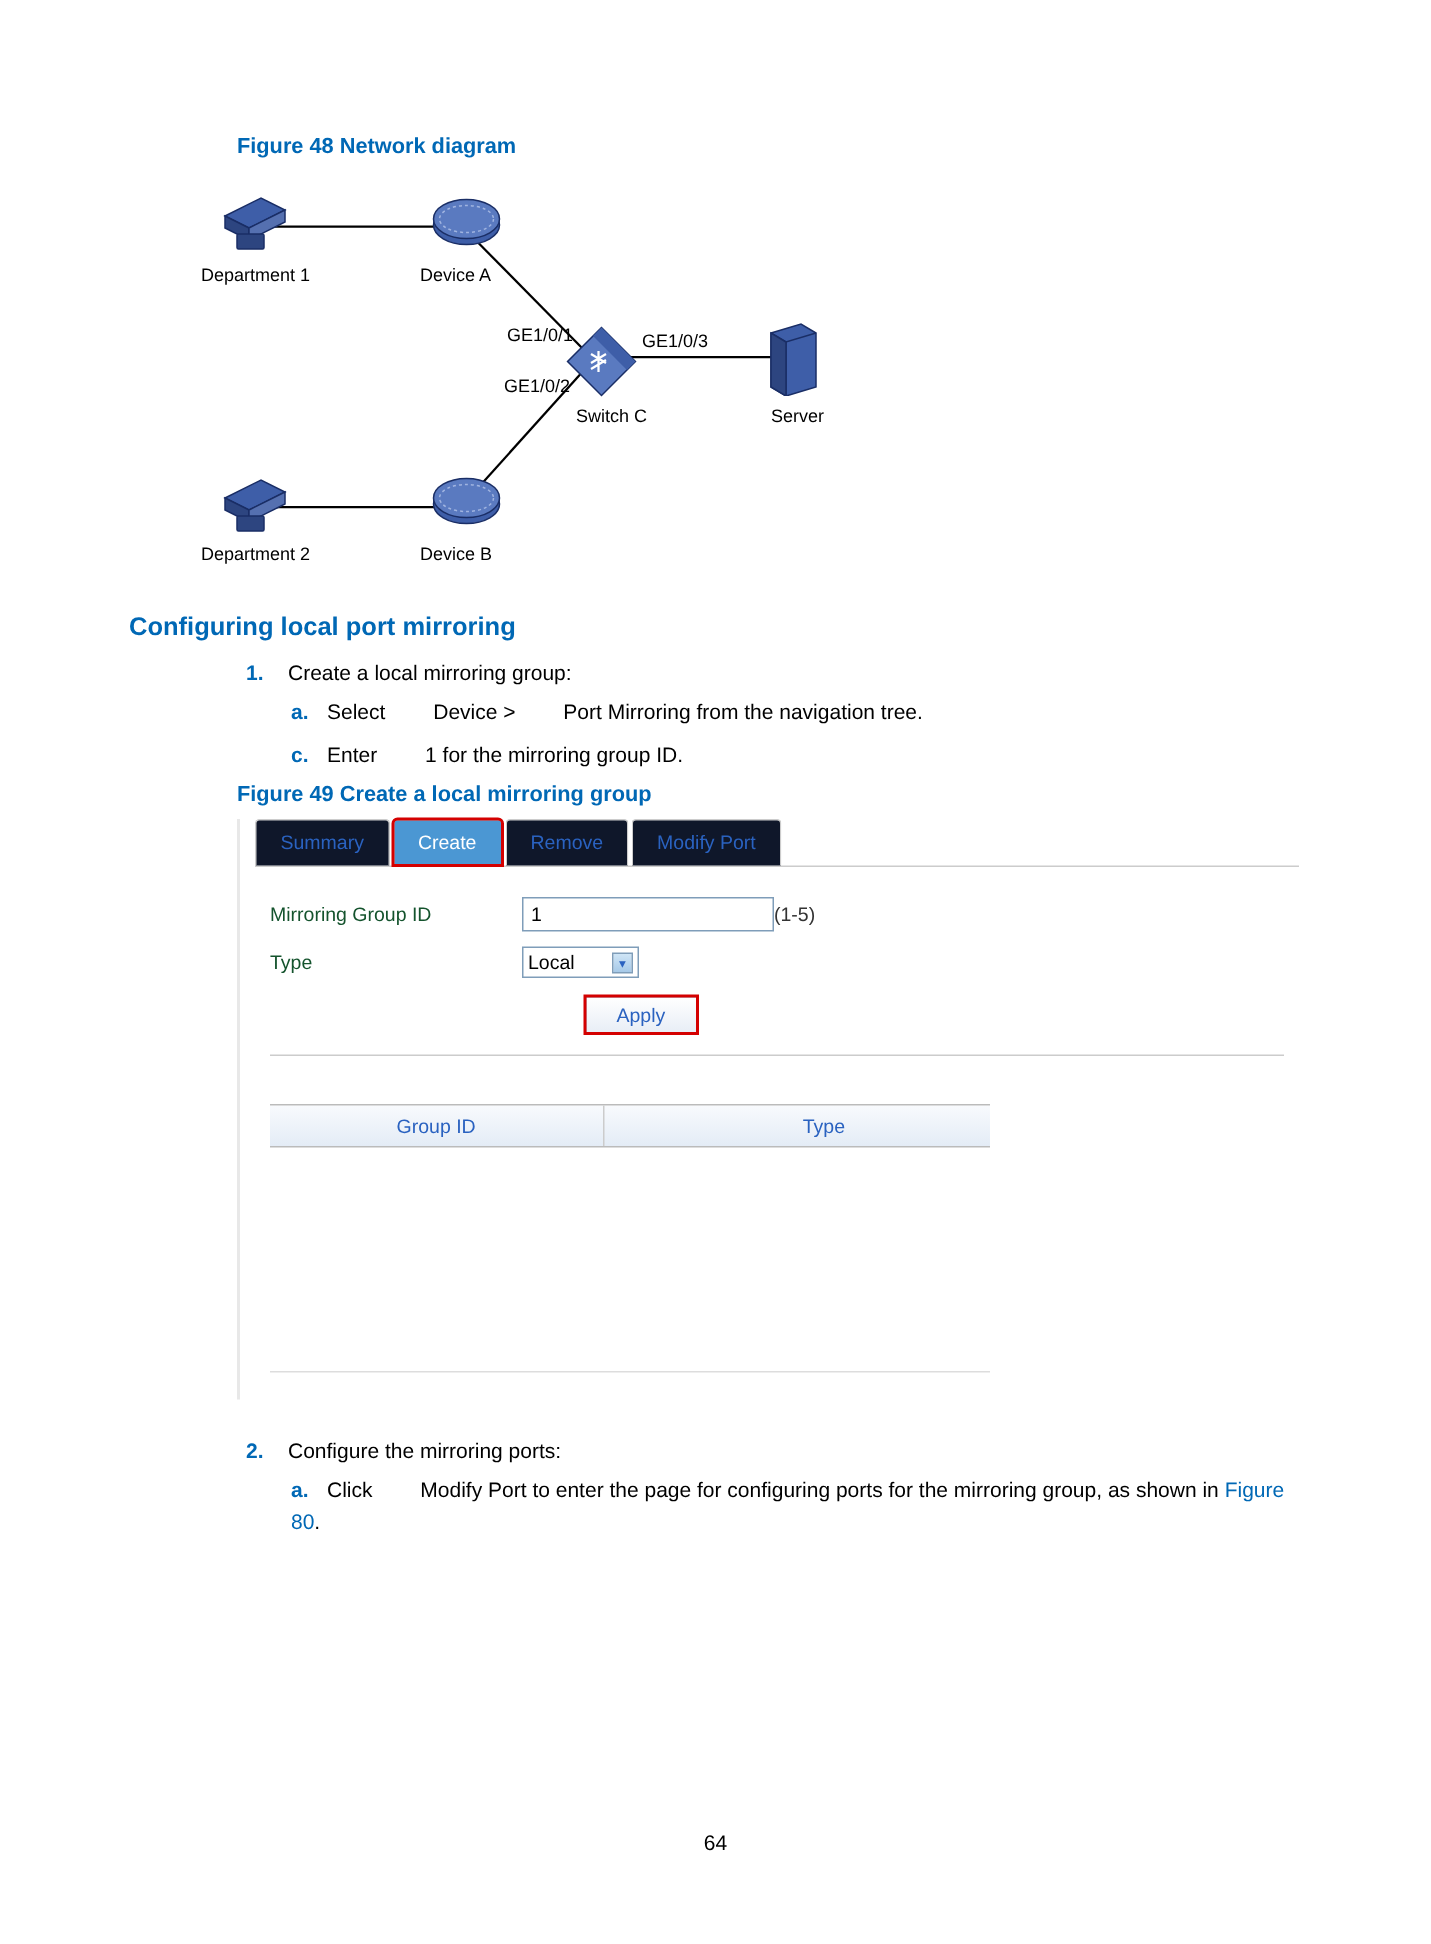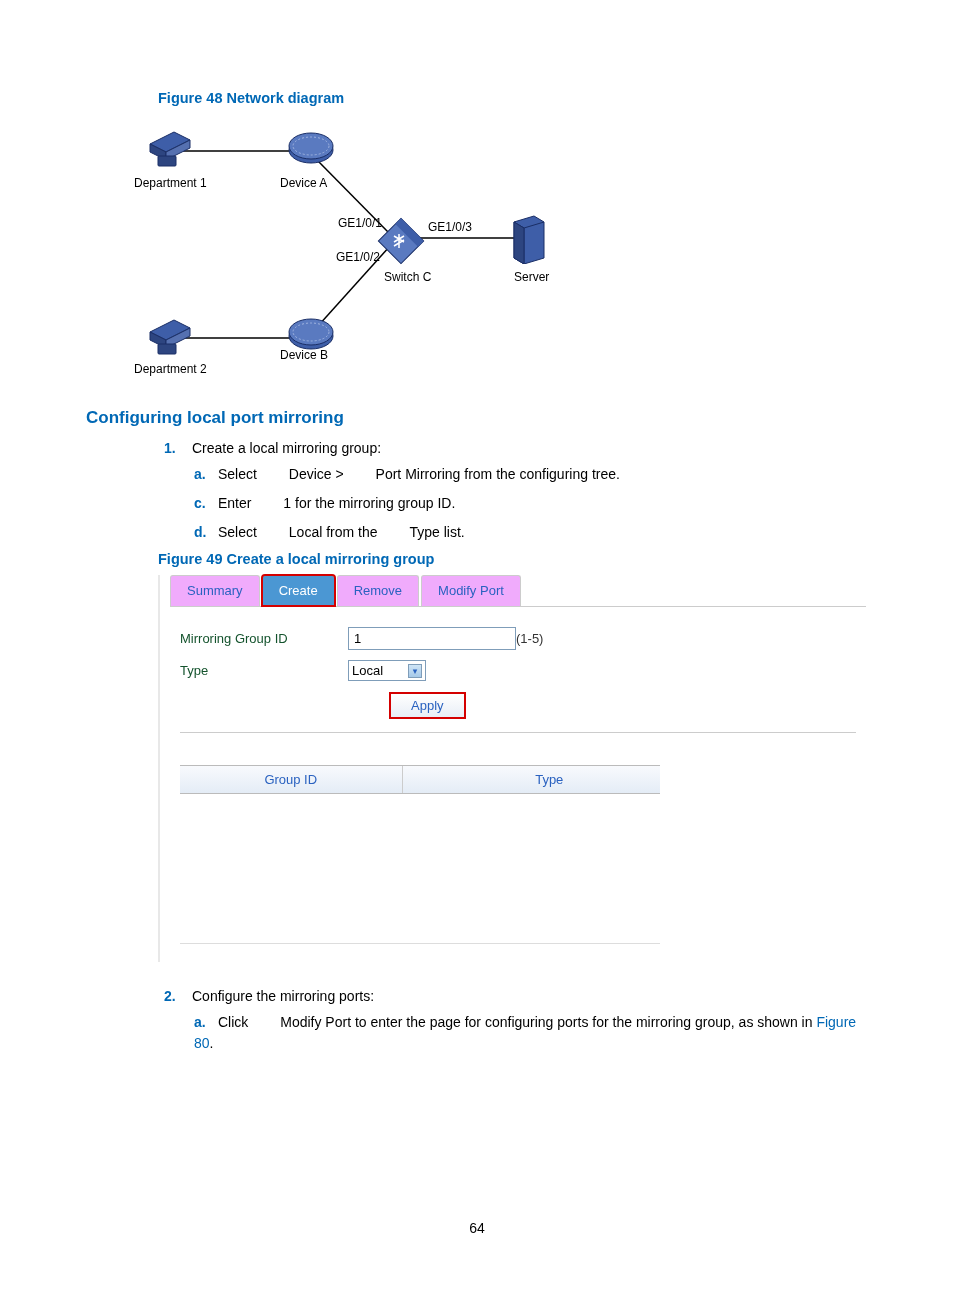--- a/index.html
+++ b/index.html
@@ -70,21 +70,21 @@
     }
     .tabs {
       display: flex;
       border-bottom: 1px solid #ccc;
       height: 32px;
     }
     .tab {
       padding: 7px 16px;
       border: 1px solid #ccc;
       border-bottom: none;
-      background: #f0abfc;
+      background: #0f172a;
       color: #2a62c0;
       font-size: 13px;
       border-top-left-radius: 3px;
       border-top-right-radius: 3px;
       margin-right: 2px;
     }
     .tab.active {
       background: #4b97d3;
       color: #fff;
     }
@@ -212,40 +212,37 @@
   </svg>
 
   <div class="label" style="left:-4px;top:60px">Department 1</div>
   <div class="label" style="left:142px;top:60px">Device A</div>
   <div class="label" style="left:200px;top:100px">GE1/0/1</div>
   <div class="label" style="left:290px;top:104px">GE1/0/3</div>
   <div class="label" style="left:198px;top:134px">GE1/0/2</div>
   <div class="label" style="left:246px;top:154px">Switch C</div>
   <div class="label" style="left:376px;top:154px">Server</div>
   <div class="label" style="left:-4px;top:246px">Department 2</div>
-  <div class="label" style="left:142px;top:232px">Device B</div>
+  <div class="label" style="left:142px;top:246px">Device B</div>
 </div>
 
 <div class="section-heading">Configuring local port mirroring</div>
 
 <div class="ol-num">
   <div class="num-item">
     <span class="num-marker">1.</span><span>Create a local mirroring group:</span>
   </div>
 </div>
 
 <div class="ol-alpha">
   <div class="alpha-item">
-    <span class="alpha-marker">a.</span><span>Select </span><b>Device</b><span> &gt; </span><b>Port Mirroring</b><span> from the configuring tree.</span>
+    <span class="alpha-marker">a.</span><span>Select </span><b>Device</b><span> &gt; </span><b>Port Mirroring</b><span> from the navigation tree.</span>
   </div>
   <div class="alpha-item">
     <span class="alpha-marker">c.</span><span>Enter </span><b>1</b><span> for the mirroring group ID.</span>
-  </div>
-  <div class="alpha-item">
-    <span class="alpha-marker">d.</span><span>Select </span><b>Local</b><span> from the </span><b>Type</b><span> list.</span>
   </div>
 </div>
 
 <div class="fig-caption bottom-gap">Figure 49 Create a local mirroring group</div>
 
 <div class="screenshot">
   <div class="tabs">
     <div class="tab">Summary</div>
     <div class="tab active red-outline">Create</div>
     <div class="tab">Remove</div>

